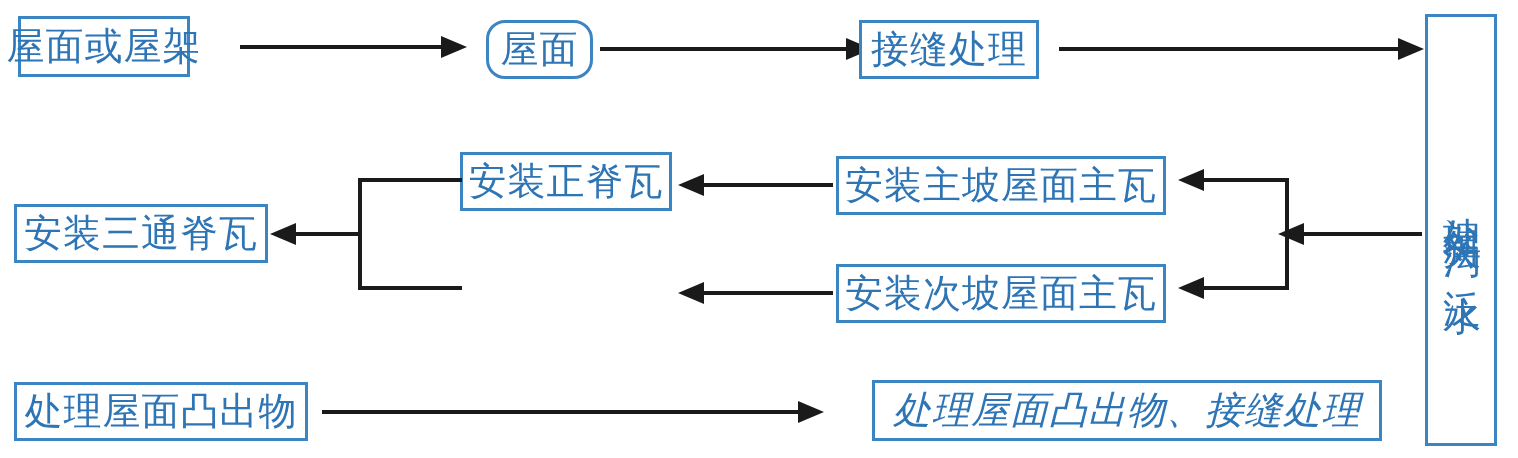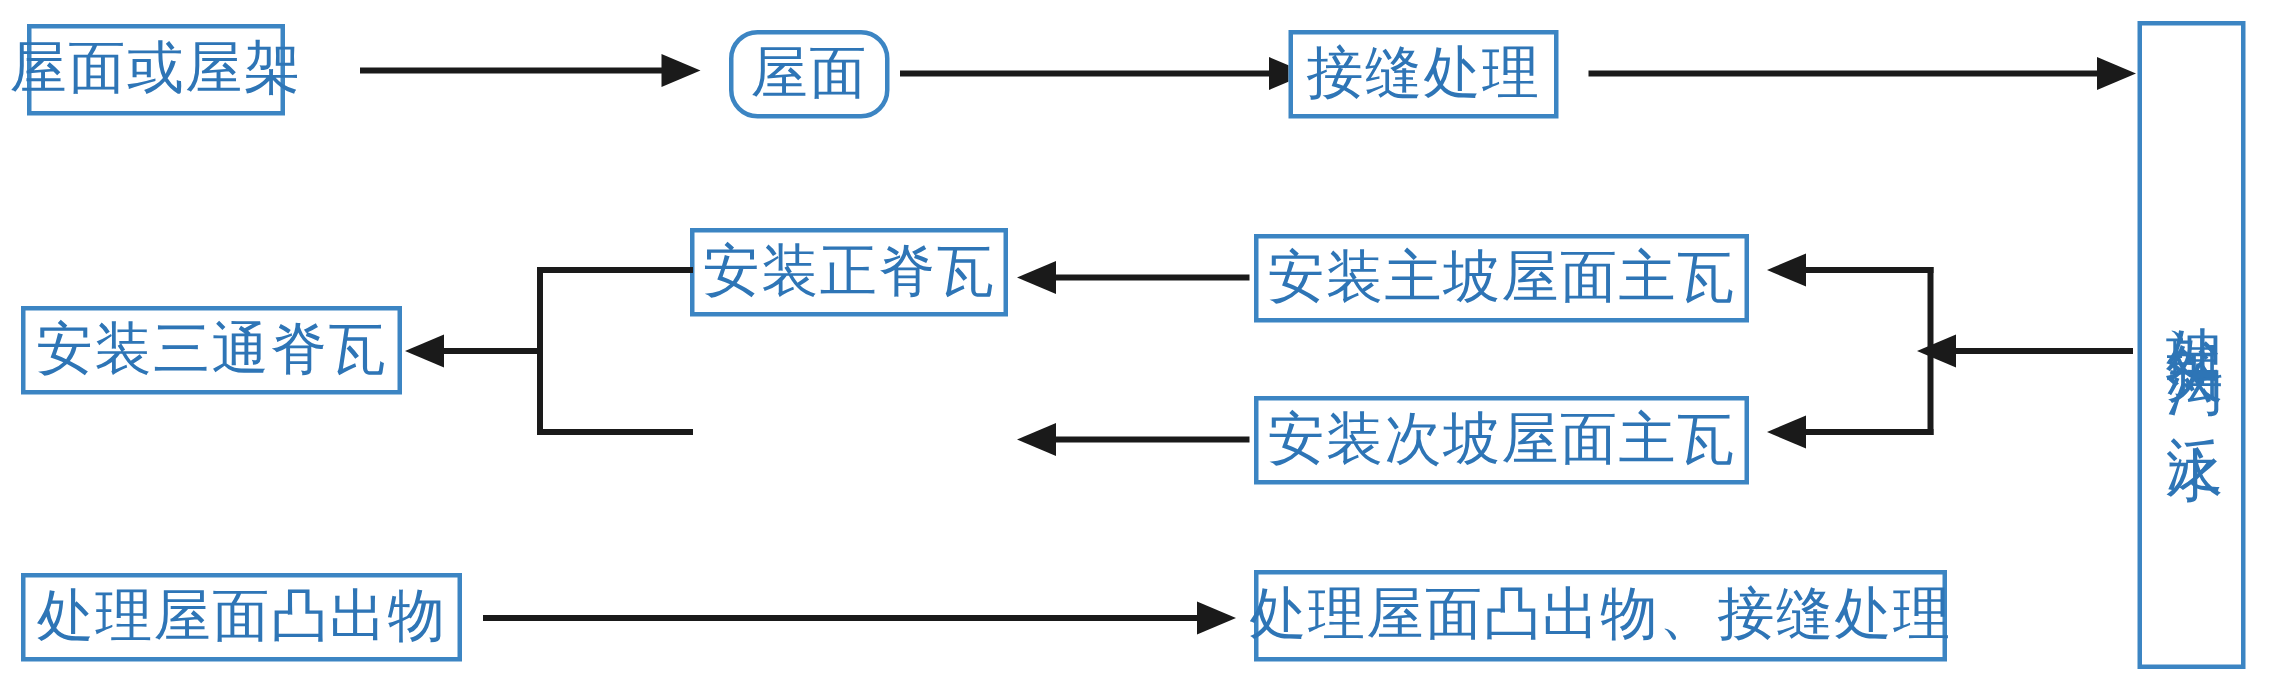--- a/index.html
+++ b/index.html
@@ -116,15 +116,15 @@
   <div class="hline" style="left:292px; top:232px; width:70px;"></div>
   <div class="arrowhead left" style="left:270px; top:223px;"></div>
 
   <div class="node" style="left:14px; top:204px; width:254px; height:59px;">安装三通脊瓦</div>
 
   <div class="node" style="left:14px; top:382px; width:294px; height:59px;">处理屋面凸出物</div>
 
   <div class="hline" style="left:322px; top:410px; width:480px;"></div>
   <div class="arrowhead right" style="left:798px; top:401px;"></div>
 
-  <div class="node" style="left:836px; top:380px; width:462px; height:61px;">处理屋面凸出物、接缝处理</div>
+  <div class="node" style="left:872px; top:380px; width:510px; height:61px;font-style:italic;">处理屋面凸出物、接缝处理</div>
 
 </div>
 
 </body></html>

